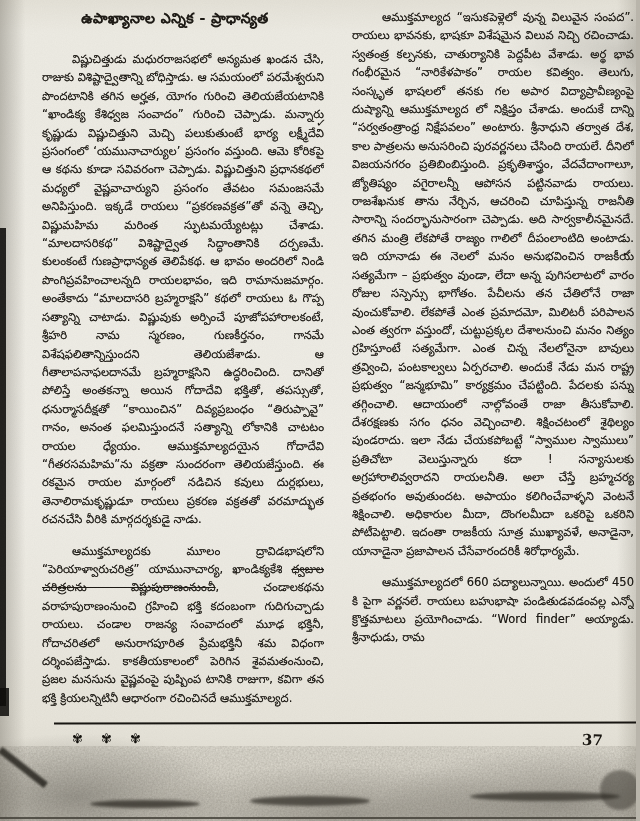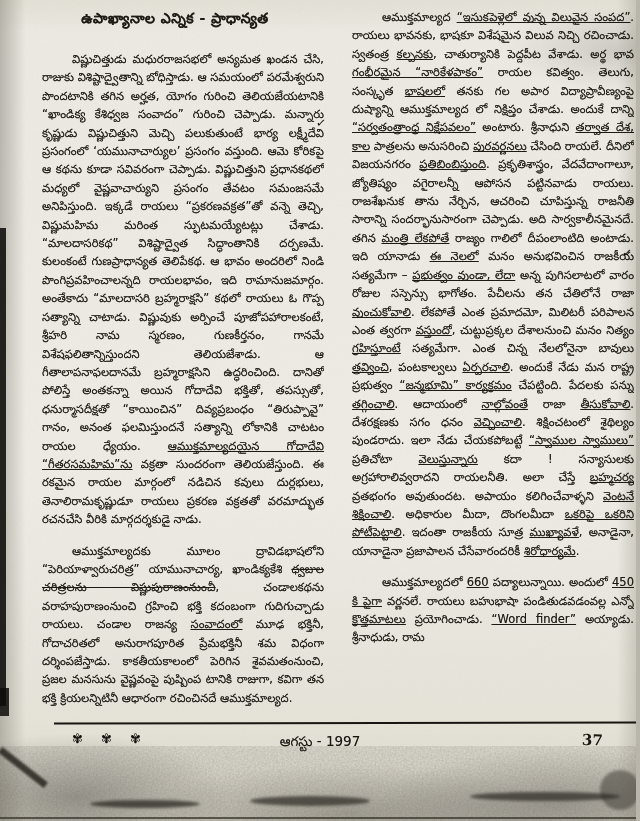--- a/index.html
+++ b/index.html
@@ -36,21 +36,21 @@
     margin:2px 0 20px 0;
     text-shadow:0 0 .6px rgba(25,22,16,.7);
   }
   .para{
     margin:0 0 13px 16px;
     font-size:11.5px;line-height:18.4px;
     text-align:justify;text-indent:30px;
     text-shadow:0 0 .5px rgba(25,22,16,.55);
     word-break:break-word;
   }
-  .para span.u{text-decoration:underline;text-decoration-thickness:1.3px;text-decoration-skip-ink:none;}
+  .para span.u{text-decoration-thickness:1.3px;text-decoration-skip-ink:none;}
   .para span.s{text-decoration:line-through;text-decoration-thickness:1.2px;}
 
   
   .footer-rule{position:absolute;left:54px;top:722px;width:582px;height:2px;background:#15130f;transform:rotate(-.12deg);}
   .ornament{position:absolute;left:72px;top:731px;font-size:13px;letter-spacing:7px;color:#12100c;}
   .footer-date{position:absolute;left:0;top:733px;width:640px;text-align:center;font-size:13.5px;color:#17140f;text-shadow:0 0 .5px rgba(25,22,16,.5);}
   .page-number{position:absolute;left:582px;top:731px;font-family:"DejaVu Serif","Liberation Serif",serif;font-size:15px;font-weight:700;color:#17140f;transform:rotate(2deg);}
 
   
   .left-bar{position:absolute;left:0;top:228px;width:6px;height:478px;background:#0c0b09;opacity:.88;filter:blur(.4px);}
@@ -80,21 +80,20 @@
       </div>
       <div class="col">
         <p class="para"><span>ఆముక్తమాల్యద </span><span class="u">“ఇసుకపెళ్లెలో వున్న విలువైన సంపద”</span><span>. రాయలు భావనకు, భాషకూ విశేషమైన విలువ నిచ్చి రచించాడు. స్వతంత్ర </span><span class="u">కల్పనకు</span><span>, చాతుర్యానికి పెద్దపీట వేశాడు. అర్థ భావ </span><span class="u">గంభీరమైన “నారికేళపాకం”</span><span> రాయల కవిత్వం. తెలుగు, సంస్కృత </span><span class="u">భాషలలో</span><span> తనకు గల అపార విద్యాప్రావీణ్యంపై దుష్యాన్ని ఆముక్తమాల్యద లో నిక్షిప్తం చేశాడు. అందుకే దాన్ని </span><span class="u">“సర్వతంత్రాంధ్ర నిక్షేపవలం”</span><span> అంటారు. శ్రీనాధుని </span><span class="u">తర్వాత దేశ, కాల</span><span> పాత్రలను అనుసరించి </span><span class="u">పురవర్ణనలు</span><span> చేసింది రాయలే. దీనిలో విజయనగరం </span><span class="u">ప్రతిబింబిస్తుంది</span><span>. ప్రకృతిశాస్త్రం, వేదవేదాంగాలూ, జ్యోతిష్యం వగైరాలన్నీ ఆపోసన పట్టినవాడు రాయలు. రాజశేఖనుక తాను నేర్చిన, ఆచరించి చూపిస్తున్న రాజనీతి సారాన్ని సందర్భానుసారంగా చెప్పాడు. అది సార్వకాలీనమైనదే. తగిన </span><span class="u">మంత్రి లేకపోతే</span><span> రాజ్యం గాలిలో దీపంలాంటిది అంటాడు. ఇది యానాడు </span><span class="u">ఈ నెలలో</span><span> మనం అనుభవించిన రాజకీయ సత్యమేగా – </span><span class="u">ప్రభుత్వం వుండా, లేదా</span><span> అన్న పుగిసలాటలో వారం రోజుల సస్పెన్సు భాగోతం. పేచీలను తన చేతిలోనే రాజా </span><span class="u">వుంచుకోవాలి</span><span>. లేకపోతే ఎంత ప్రమాదమో, మిలిటరీ పరిపాలన ఎంత త్వరగా </span><span class="u">వస్తుందో</span><span>, చుట్టుప్రక్కల దేశాలనుంచి మనం నిత్యం </span><span class="u">గ్రహిస్తూంటే</span><span> సత్యమేగా. ఎంత చిన్న నేలలోనైనా బావులు </span><span class="u">త్రవ్వించి</span><span>, పంటకాల్వలు </span><span class="u">ఏర్పరచాలి</span><span>. అందుకే నేడు మన రాష్ట్ర ప్రభుత్వం </span><span class="u">“జన్మభూమి” కార్యక్రమం</span><span> చేపట్టింది. పేదలకు పన్ను </span><span class="u">తగ్గించాలి</span><span>. ఆదాయంలో </span><span class="u">నాల్గోవంతే</span><span> రాజా </span><span class="u">తీసుకోవాలి</span><span>. దేశరక్షణకు సగం ధనం </span><span class="u">వెచ్చించాలి</span><span>. శిక్షించటంలో శైథిల్యం పుండరాదు. ఇలా నేడు చేయకపోబట్టే </span><span class="u">“స్వాముల స్వాములు”</span><span> ప్రతిచోటా </span><span class="u">వెలుస్తున్నారు</span><span> కదా ! సన్యాసులకు అగ్రహారాలివ్వరాదని రాయలనీతి. అలా చేస్తే </span><span class="u">బ్రహ్మచర్య</span><span> వ్రతభంగం అవుతుందట. అపాయం కలిగించేవాళ్ళని </span><span class="u">వెంటనే శిక్షించాలి</span><span>. అధికారుల మీదా, దొంగలమీదా </span><span class="u">ఒకరిపై ఒకరిని పోటీపెట్టాలి</span><span>. ఇదంతా రాజకీయ సూత్ర </span><span class="u">ముఖ్యావళే</span><span>, అనాడైనా, యానాడైనా ప్రజాపాలన చేసేవారందరికీ </span><span class="u">శిరోధార్యమే</span><span>.</span></p>
         <p class="para"><span>ఆముక్తమాల్యదలో </span><span class="u">660</span><span> పద్యాలున్నాయి. అందులో </span><span class="u">450 కి పైగా</span><span> వర్ణనలే. రాయలు బహుభాషా పండితుడవడంవల్ల ఎన్నో </span><span class="u">క్రొత్తమాటలు</span><span> ప్రయోగించాడు. </span><span class="u">“Word finder”</span><span> అయ్యాడు. శ్రీనాధుడు, రామ</span></p>
       </div>
     </div>
   </div>
 
   <div class="footer-rule"></div>
   <div class="ornament">✾ ✾ ✾</div>
-  <div class="footer-date">ఆగస్టు - 1997</div>
   <div class="page-number">37</div>
 
   <span class="tick tick1">✓</span>
   <span class="tick tick2">✓</span>
 
   <div class="left-bar"></div>
   <div class="left-nub"></div>
   <div class="bl-streak"></div>
   <div class="blotch b1"></div>
   <div class="blotch b2"></div>

